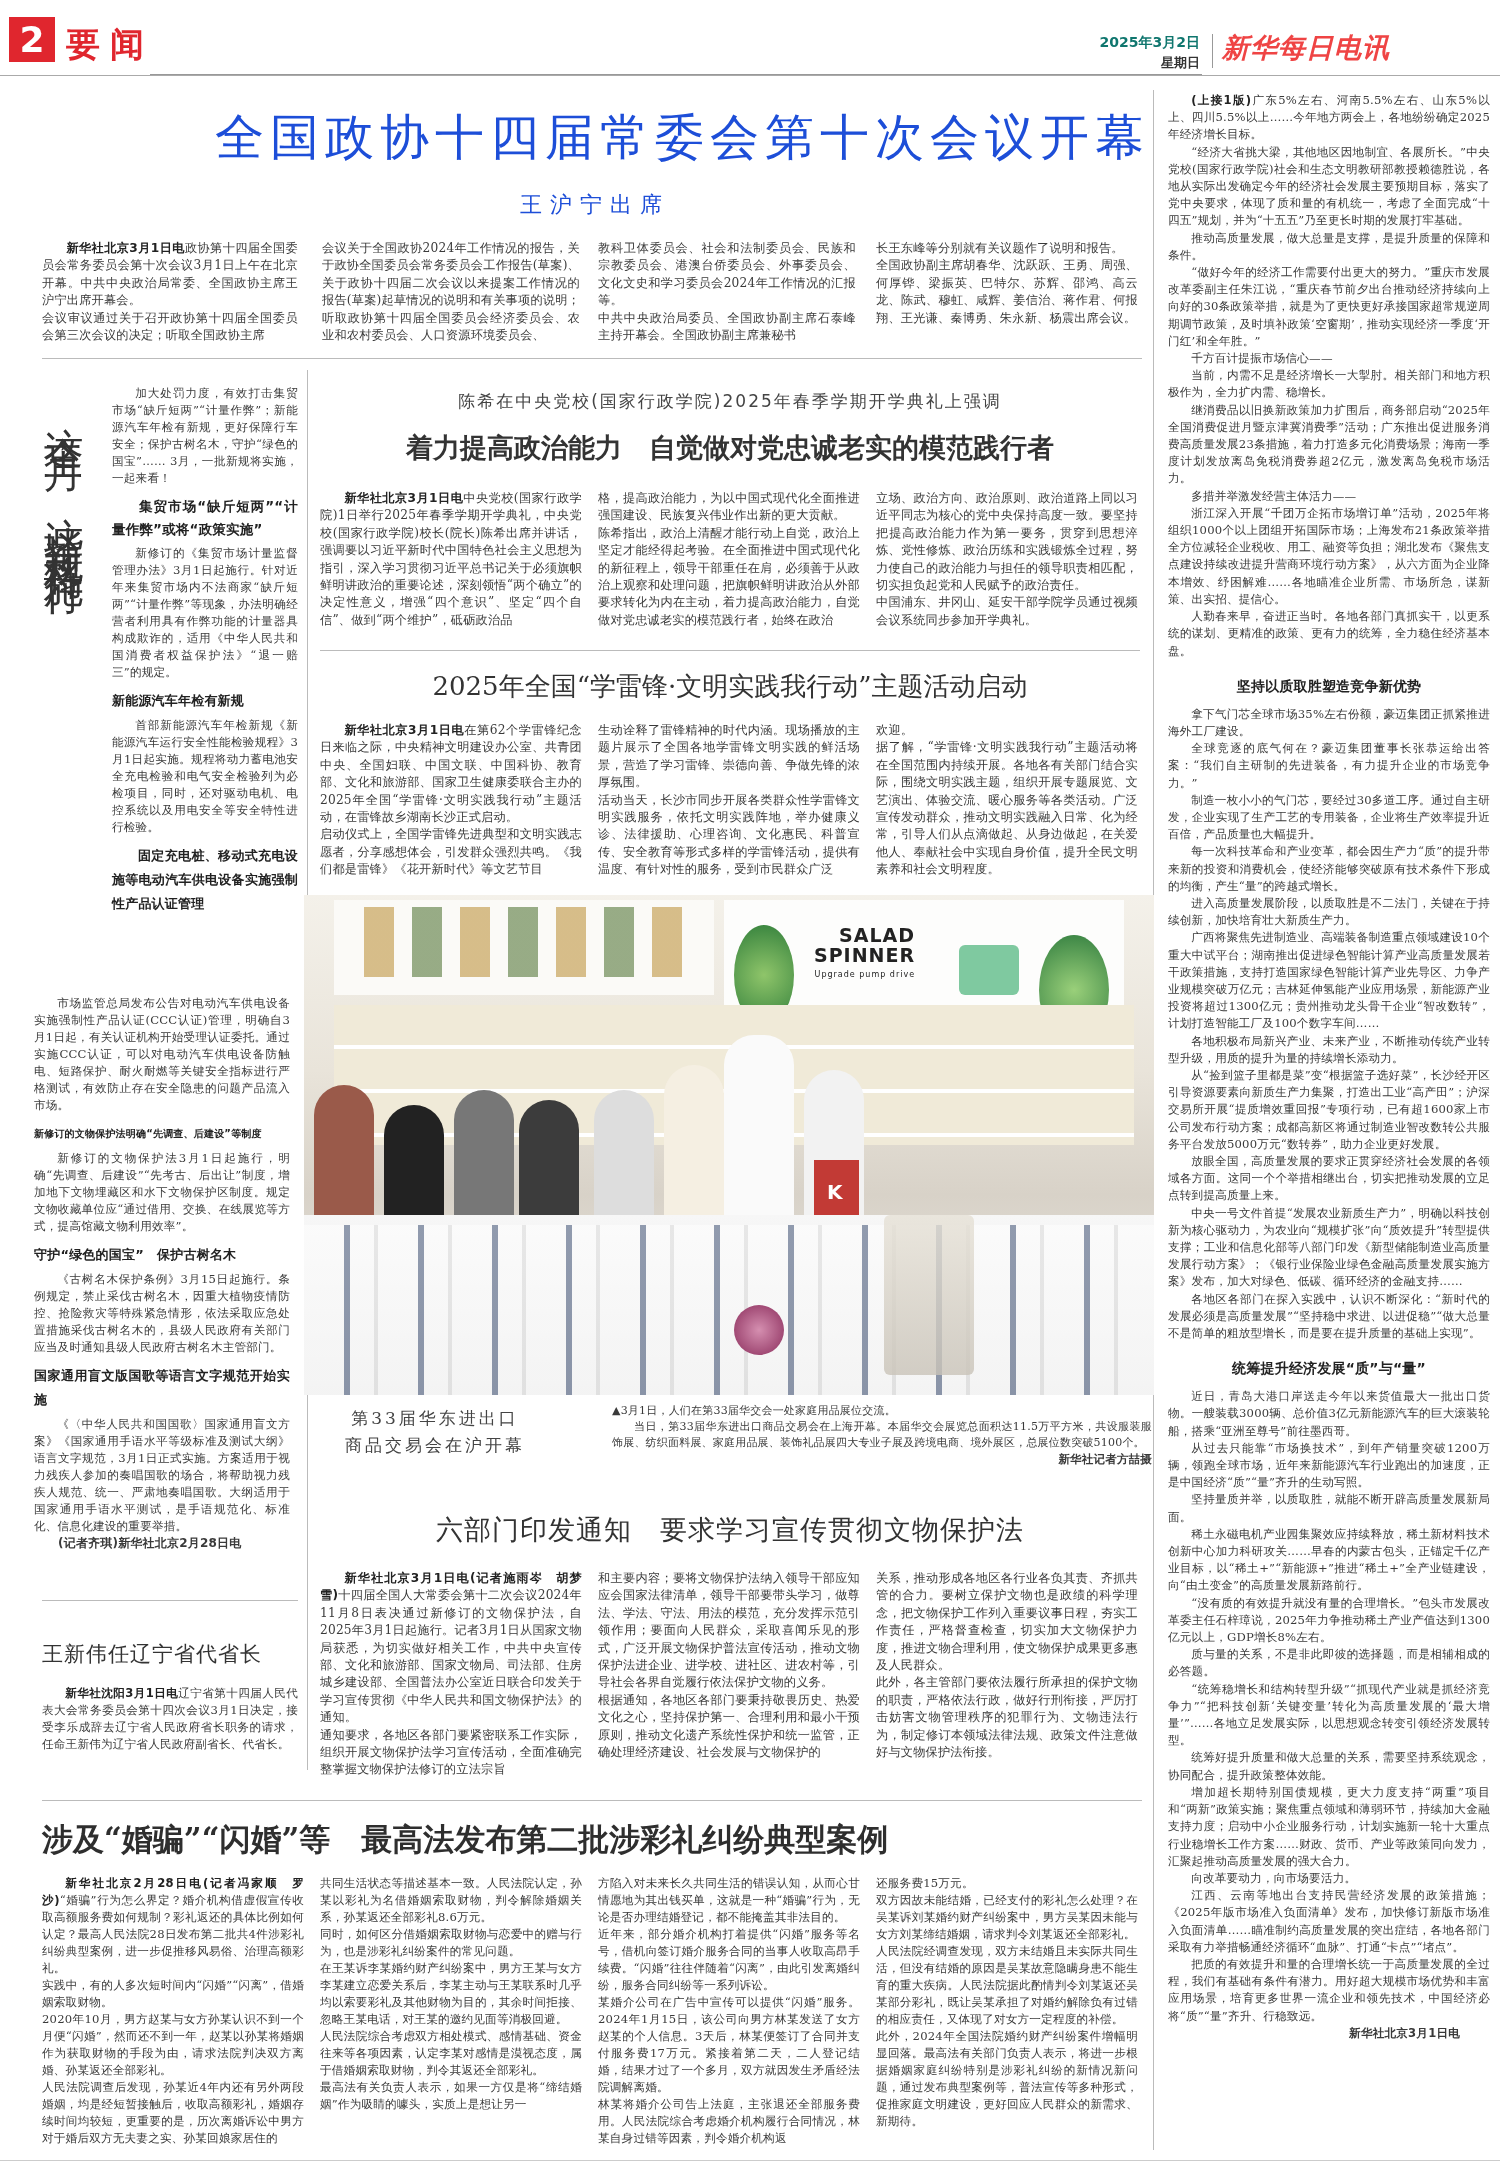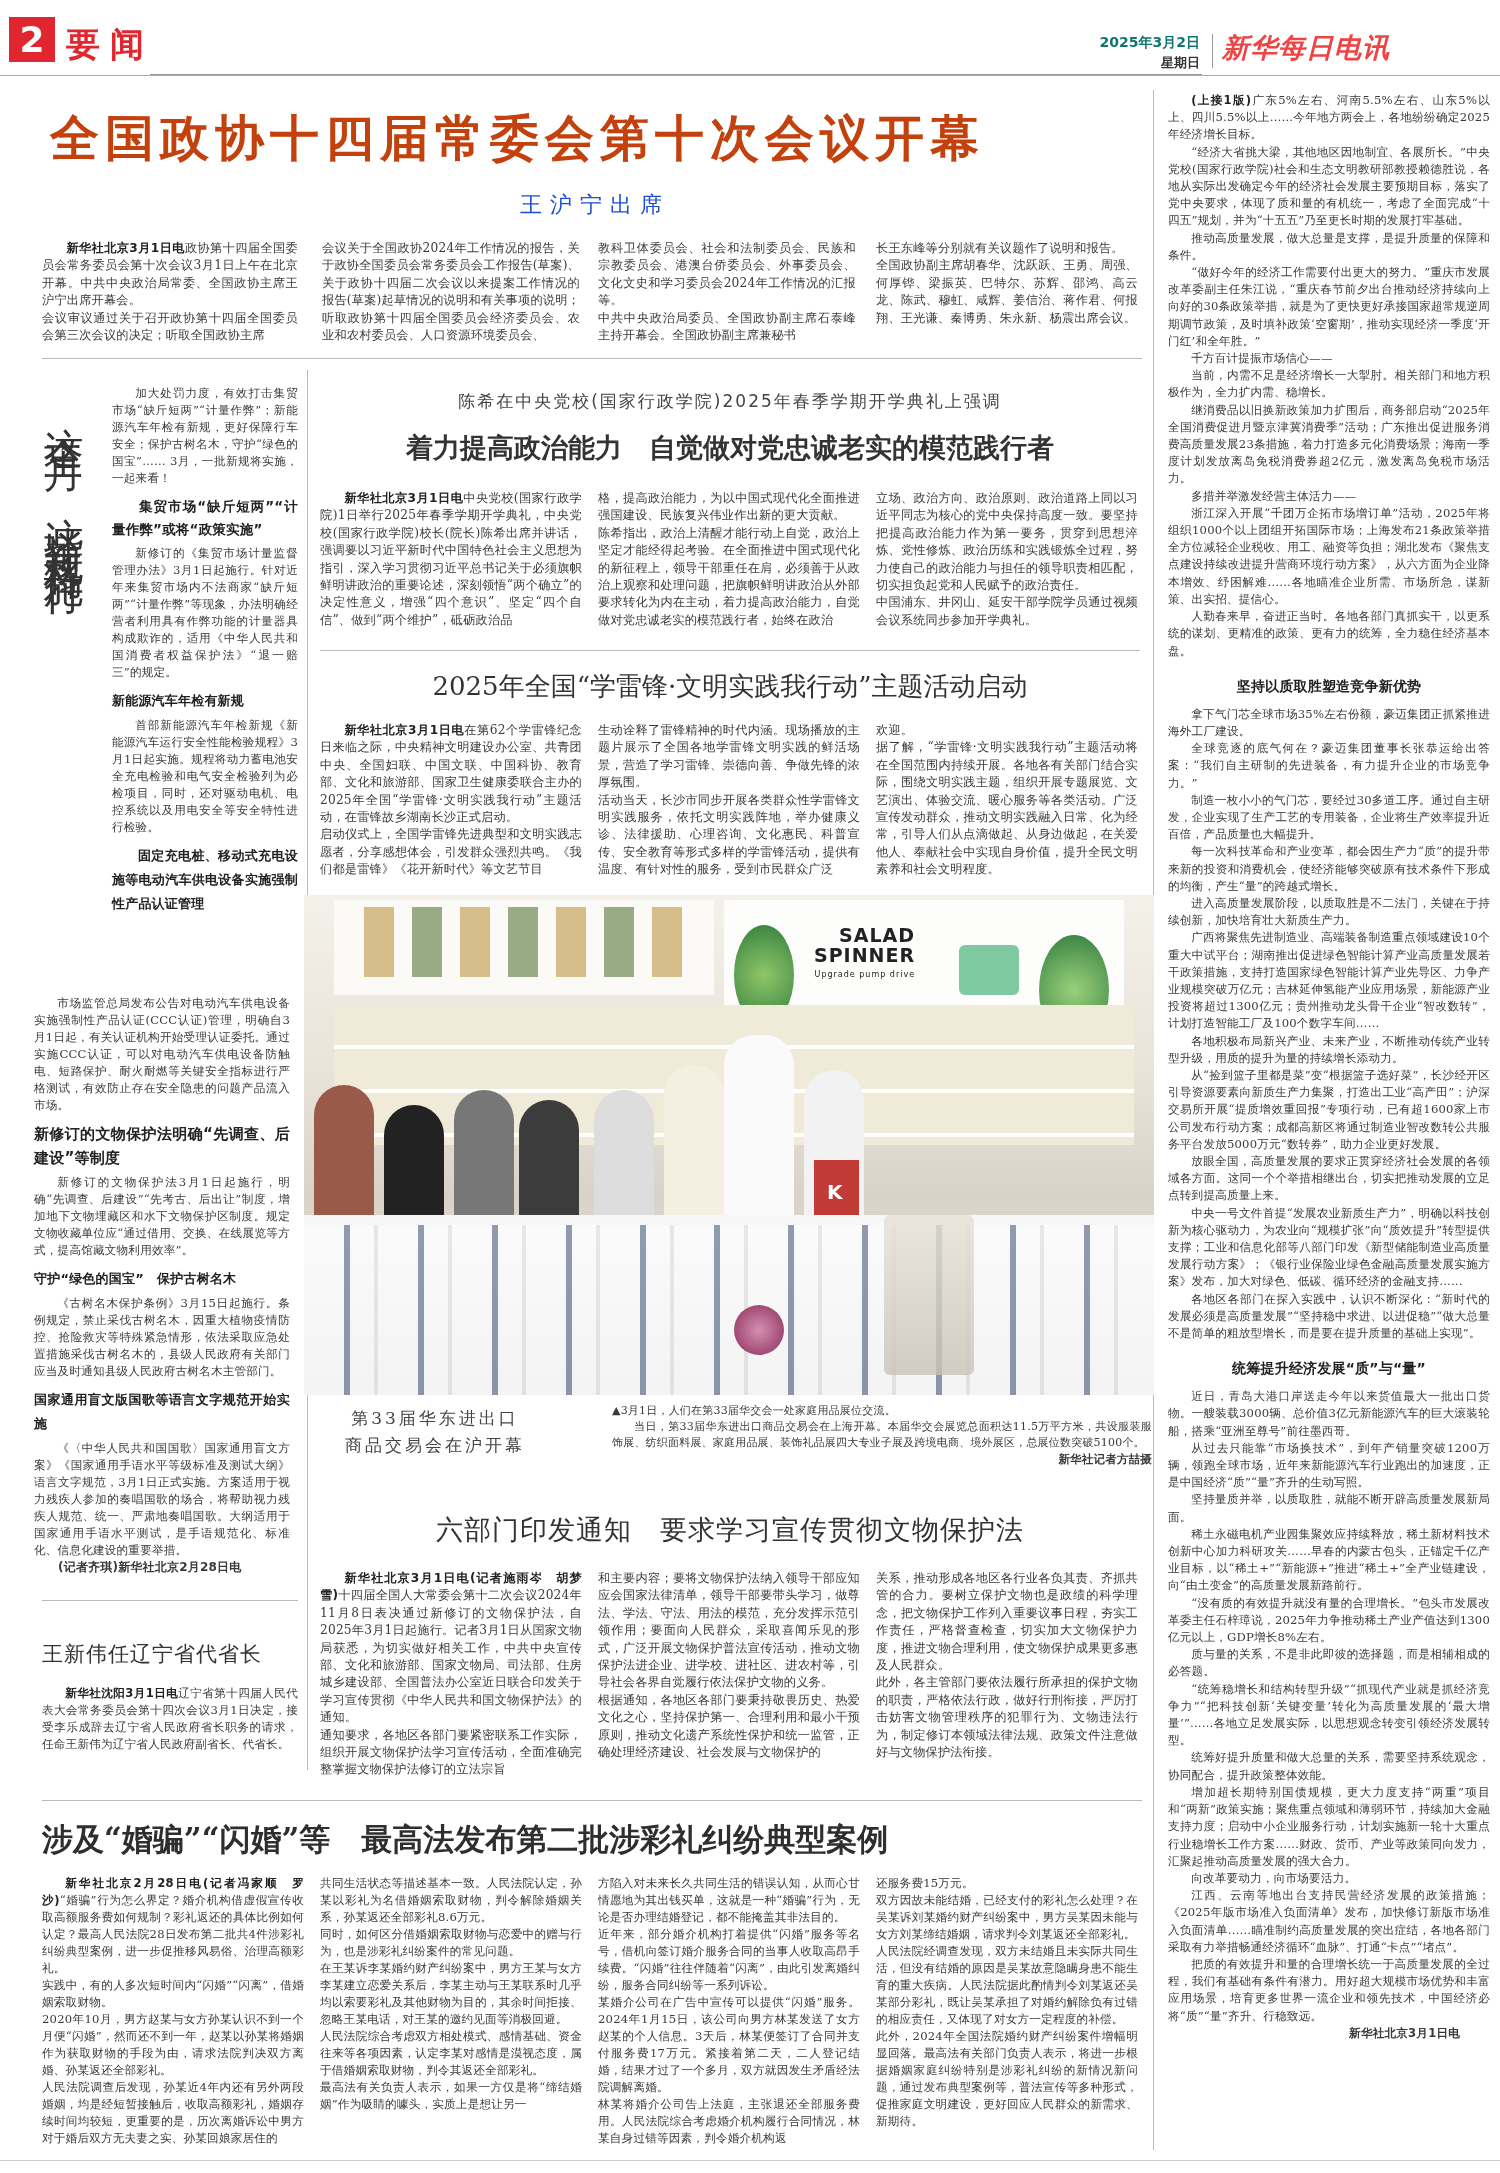--- a/index.html
+++ b/index.html
@@ -26,21 +26,21 @@
   <span class="abs sans" style="left:9px;top:17px;width:46px;height:45px;color:#fff;font-weight:bold;font-size:36px;line-height:45px;text-align:center;">2</span>
   <span class="abs" style="left:66px;top:24px;font-size:34px;line-height:40px;color:#e0262e;letter-spacing:10px;font-weight:bold;">要闻</span>
   <div class="hdr-rule" style="left:150px;top:74px;width:1052px;height:1px;background:#999;"></div>
   <span class="abs sans" style="left:1060px;top:34px;width:140px;text-align:right;font-size:14px;font-weight:bold;color:#0f766e;">2025年3月2日</span>
   <span class="abs sans" style="left:1060px;top:54px;width:140px;text-align:right;font-size:13px;font-weight:bold;color:#333;">星期日</span>
   <div class="abs" style="left:1212px;top:34px;width:1px;height:34px;background:#999;"></div>
   <span class="abs" style="left:1222px;top:30px;font-size:27px;color:#ef4444;font-weight:bold;font-style:italic;letter-spacing:1px;">新华每日电讯</span>
 </div>
 <div class="hdr-rule" style="left:0;top:75px;width:1500px;height:1px;background:#aaa;"></div>
 
-<h1 class="abs" style="left:50px;top:108px;width:1100px;text-align:left;font-size:49px;line-height:60px;font-weight:bold;color:#c2410c;letter-spacing:6px;">全国政协十四届常委会第十次会议开幕</h1>
+<h1 class="abs" style="left:50px;top:108px;width:1100px;text-align:right;font-size:49px;line-height:60px;font-weight:normal;color:#1d4ed8;letter-spacing:6px;">全国政协十四届常委会第十次会议开幕</h1>
 <div class="abs sans" style="left:520px;top:190px;font-size:22px;letter-spacing:8px;color:#1d4ed8;">王沪宁出席</div>
 
 <div class="abs txt" style="left:42px;top:240px;width:256px;">
   <p><span class="lead">新华社北京3月1日电</span><span style="white-space:pre-line;">政协第十四届全国委员会常务委员会第十次会议3月1日上午在北京开幕。中共中央政治局常委、全国政协主席王沪宁出席开幕会。
 会议审议通过关于召开政协第十四届全国委员会第三次会议的决定；听取全国政协主席</span></p>
 </div>
 <div class="abs txt" style="left:322px;top:240px;width:258px;">
     <p class="noindent">会议关于全国政协2024年工作情况的报告，关于政协全国委员会常务委员会工作报告(草案)、关于政协十四届二次会议以来提案工作情况的报告(草案)起草情况的说明和有关事项的说明；听取政协第十四届全国委员会经济委员会、农业和农村委员会、人口资源环境委员会、</p>
   </div>
 <div class="abs txt" style="left:598px;top:240px;width:258px;white-space:pre-line;"><p class="noindent">教科卫体委员会、社会和法制委员会、民族和宗教委员会、港澳台侨委员会、外事委员会、文化文史和学习委员会2024年工作情况的汇报等。
@@ -57,21 +57,21 @@
 <div class="abs txt" style="left:112px;top:385px;width:186px;font-size:11.6px;line-height:17px;">
   <p>加大处罚力度，有效打击集贸市场“缺斤短两”“计量作弊”；新能源汽车年检有新规，更好保障行车安全；保护古树名木，守护“绿色的国宝”…… 3月，一批新规将实施，一起来看！</p>
   <div class="subhead" style="margin:8px 0 4px;font-size:13.5px;line-height:23px;text-indent:2em;">集贸市场“缺斤短两”“计量作弊”或将“政策实施”</div>
   <p>新修订的《集贸市场计量监督管理办法》3月1日起施行。针对近年来集贸市场内不法商家“缺斤短两”“计量作弊”等现象，办法明确经营者利用具有作弊功能的计量器具构成欺诈的，适用《中华人民共和国消费者权益保护法》“退一赔三”的规定。</p>
   <div class="subhead" style="margin:8px 0 4px;font-size:13px;">新能源汽车年检有新规</div>
   <p>首部新能源汽车年检新规《新能源汽车运行安全性能检验规程》3月1日起实施。规程将动力蓄电池安全充电检验和电气安全检验列为必检项目，同时，还对驱动电机、电控系统以及用电安全等安全特性进行检验。</p>
   <div class="subhead" style="margin:8px 0 4px;font-size:13px;text-indent:2em;">固定充电桩、移动式充电设施等电动汽车供电设备实施强制性产品认证管理</div>
 </div>
 <div class="abs txt" style="left:34px;top:995px;width:256px;font-size:11.6px;line-height:17px;">
   <p>市场监管总局发布公告对电动汽车供电设备实施强制性产品认证(CCC认证)管理，明确自3月1日起，有关认证机构开始受理认证委托。通过实施CCC认证，可以对电动汽车供电设备防触电、短路保护、耐火耐燃等关键安全指标进行严格测试，有效防止存在安全隐患的问题产品流入市场。</p>
-  <div class="subhead" style="margin:8px 0 4px;font-size:15px;">新修订的文物保护法明确“先调查、后建设”等制度</div>
+  <div class="subhead" style="margin:8px 0 4px;font-size:10px;">新修订的文物保护法明确“先调查、后建设”等制度</div>
   <p>新修订的文物保护法3月1日起施行，明确“先调查、后建设”“先考古、后出让”制度，增加地下文物埋藏区和水下文物保护区制度。规定文物收藏单位应“通过借用、交换、在线展览等方式，提高馆藏文物利用效率”。</p>
   <div class="subhead" style="margin:8px 0 4px;font-size:13px;">守护“绿色的国宝”　保护古树名木</div>
   <p>《古树名木保护条例》3月15日起施行。条例规定，禁止采伐古树名木，因重大植物疫情防控、抢险救灾等特殊紧急情形，依法采取应急处置措施采伐古树名木的，县级人民政府有关部门应当及时通知县级人民政府古树名木主管部门。</p>
   <div class="subhead" style="margin:8px 0 4px;font-size:13px;">国家通用盲文版国歌等语言文字规范开始实施</div>
   <p>《〈中华人民共和国国歌〉国家通用盲文方案》《国家通用手语水平等级标准及测试大纲》语言文字规范，3月1日正式实施。方案适用于视力残疾人参加的奏唱国歌的场合，将帮助视力残疾人规范、统一、严肃地奏唱国歌。大纲适用于国家通用手语水平测试，是手语规范化、标准化、信息化建设的重要举措。</p>
   <p class="sans bold" style="font-size:12px;">(记者齐琪)新华社北京2月28日电</p>
 </div>
 <div class="col-rule" style="left:307px;top:370px;height:1400px;"></div>
 
 <div class="h-rule" style="left:42px;top:1600px;width:256px;"></div>

